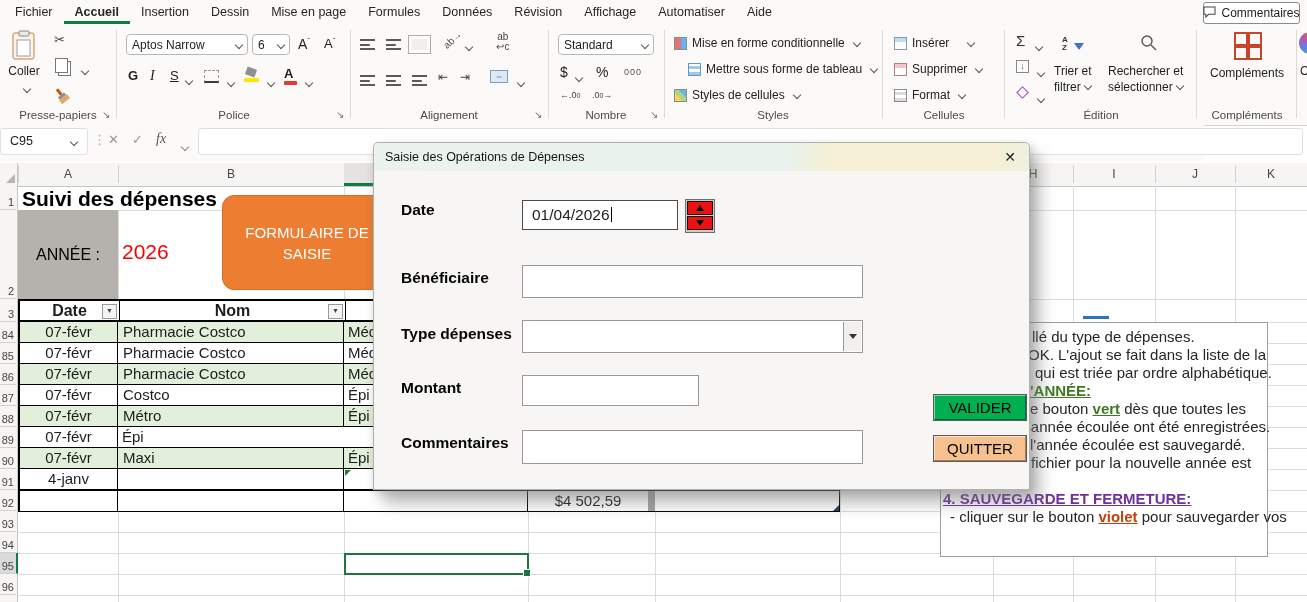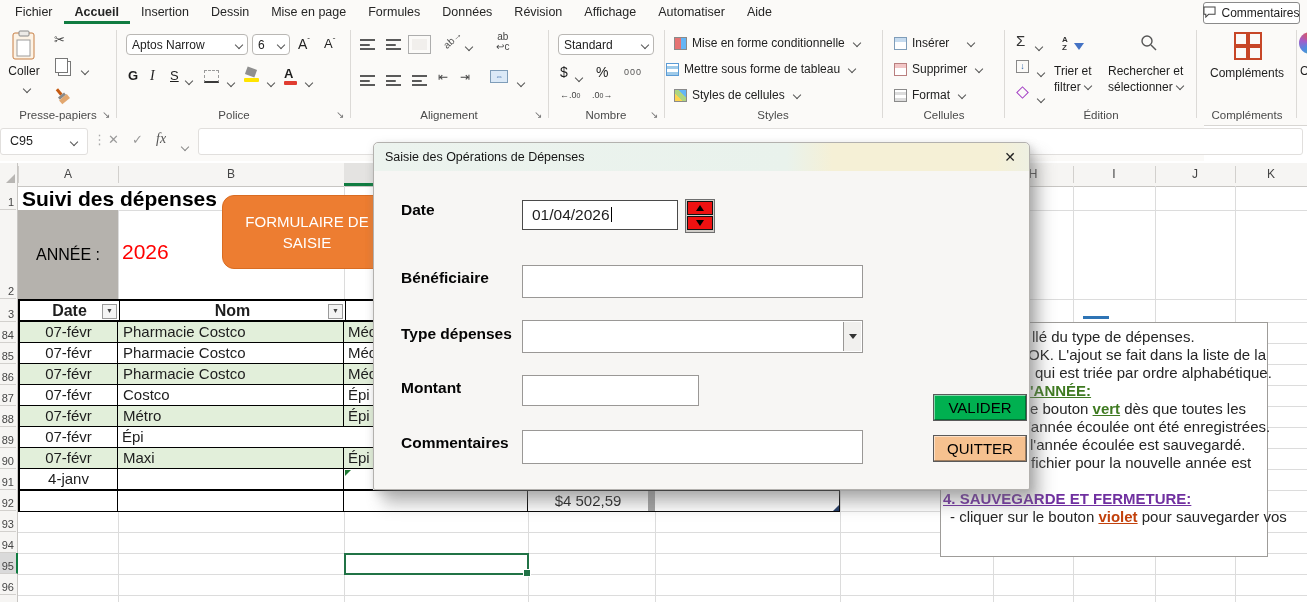--- a/index.html
+++ b/index.html
@@ -174,21 +174,21 @@
       <div class="grp-label">Nombre</div>
       <div class="lnch" style="left:102px">↘</div>
     </div>
 
     <div class="grp" style="left:664px;width:218px">
       <div class="itemrow" style="left:10px;top:12px">
         <span class="minig" style="background:linear-gradient(90deg,#e57373 50%,#64b5f6 50%)"></span>
         <span>Mise en forme conditionnelle</span>
           <span class="chv"></span>
       </div>
-      <div class="itemrow" style="left:2px;top:38px">
+      <div class="itemrow" style="left:24px;top:38px">
         <span class="minig" style="border-color:#5b9bd5;background:repeating-linear-gradient(0deg,#9ecae9 0 3px,#fff 3px 6px)"></span>
         <span>Mettre sous forme de tableau</span>
           <span class="chv"></span>
       </div>
       <div class="itemrow" style="left:10px;top:64px">
         <span class="minig" style="background:linear-gradient(45deg,#ffd54f 33%,#aed581 33% 66%,#64b5f6 66%)"></span>
         <span>Styles de cellules</span>
           <span class="chv"></span>
       </div>
       <div class="grp-label">Styles</div>
@@ -337,21 +337,21 @@
       <div class="gl" style="left: 1073px; top: 186px; width: 1px; height: 416px;"></div>
       <div class="gl" style="left: 1155px; top: 186px; width: 1px; height: 416px;"></div>
       <div class="gl" style="left: 1235px; top: 186px; width: 1px; height: 416px;"></div>
     </div>
 
   <div class="abs" style="left:22px;top:187px;font-size:21px;font-weight:700;color:#000;z-index:2">Suivi des dépenses</div>
 
   <div class="abs" style="left:18px;top:210px;width:100px;height:89px;background:#b5b2ad;z-index:2;display:flex;align-items:center;justify-content:center;font-size:16px;color:#000">ANNÉE :</div>
   <div class="abs" style="left:122px;top:240px;font-size:21px;color:#FF0000;z-index:2">2026</div>
 
-  <div class="abs" style="left:222px;top:195px;width:170px;height:74px;background:#ED7D31;border:1px solid #d96c22;border-radius:12px;z-index:2;display:flex;align-items:center;justify-content:center;text-align:center;color:#fff;font-size:15px;line-height:21px;padding:0 8px;box-sizing:border-box">FORMULAIRE DE SAISIE</div>
+  <div class="abs" style="left:222px;top:195px;width:170px;height:95px;background:#ED7D31;border:1px solid #d96c22;border-radius:12px;z-index:2;display:flex;align-items:center;justify-content:center;text-align:center;color:#fff;font-size:15px;line-height:21px;padding:0 8px;box-sizing:border-box">FORMULAIRE DE SAISIE</div>
 
   <div class="abs" style="left:18px;top:299px;width:355px;height:23px;z-index:2;background:#fff;border-top:2px solid #000;border-bottom:2px solid #000;border-left:2px solid #000;box-sizing:border-box;display:flex">
     <div style="width:100px;border-right:1.5px solid #000;box-sizing:border-box;text-align:center;font-weight:700;font-size:16px;line-height:19px;position:relative">
       <span>Date</span>
       <span style="position:absolute;right:2px;top:3px;width:13px;height:13px;border:1px solid #9a9a9a;background:#f4f4f4;font-size:7px;line-height:12px;color:#444">▼</span>
     </div>
     <div style="width:226px;border-right:1.5px solid #000;box-sizing:border-box;text-align:center;font-weight:700;font-size:16px;line-height:19px;position:relative">
       <span>Nom</span>
       <span style="position:absolute;right:2px;top:3px;width:13px;height:13px;border:1px solid #9a9a9a;background:#f4f4f4;font-size:7px;line-height:12px;color:#444">▼</span>
     </div>

